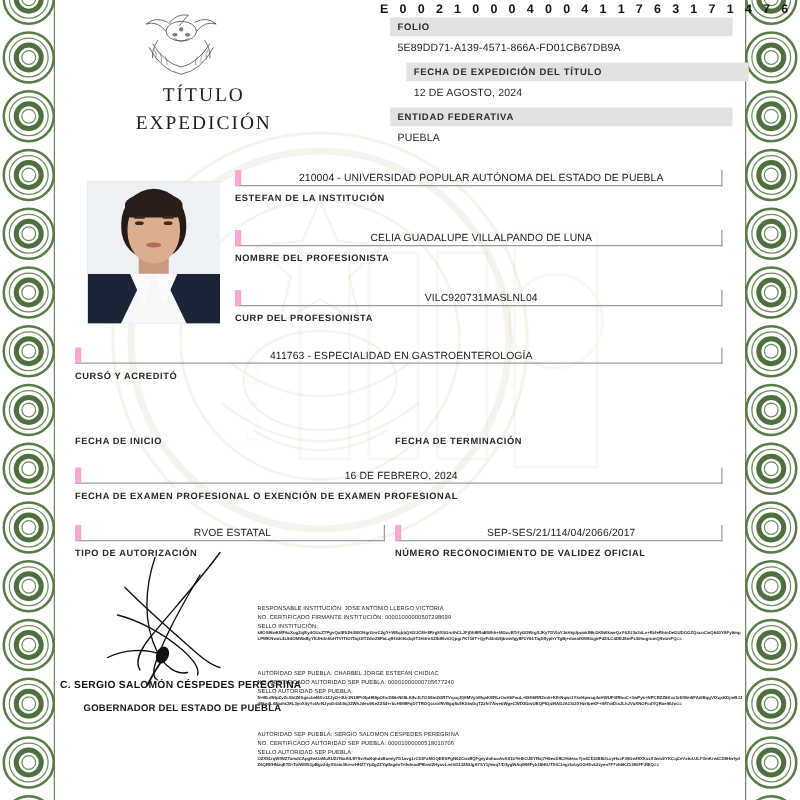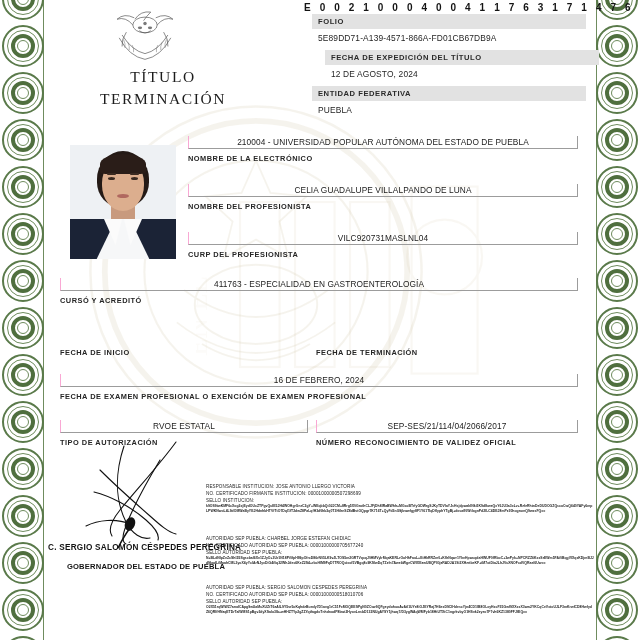--- a/index.html
+++ b/index.html
@@ -178,21 +178,21 @@
                 clip-path: polygon(0 0, 100% 0, 100% 100%, 42% 100%); }
   .ph-collar-l{ position: absolute; left: 34px; top: 74px; width: 18px; height: 26px; background: #fbfbfb;
                 clip-path: polygon(0 0, 100% 0, 64% 100%); }
   .ph-collar-r{ position: absolute; left: 54px; top: 74px; width: 18px; height: 26px; background: #fbfbfb;
                 clip-path: polygon(0 0, 100% 0, 36% 100%); }
 
   
   .uline {
     position: absolute;
     border-bottom: 1px solid #9c9c9c;
-    border-left: 1px solid #f9a8d4;
+    border-left: 5px solid #f9a8d4;
     border-right: 1px solid #9c9c9c;
     height: 13px;
     box-sizing: border-box;
   }
   .uline .uval {
     position: absolute;
     left: 0; right: 0; bottom: 1.5px;
     text-align: center;
     font-size: 8.3px;
     color: #1b1b1b;
@@ -406,21 +406,21 @@
           <path d="M36 50 q3 6 2 11"></path>
         <path d="M42 54 q3 5 2 10"></path>
           <path d="M90 46 q-3 6 -2 12"></path>
         <path d="M84 50 q-3 6 -2 11"></path>
           <path d="M78 54 q-3 5 -2 10"></path>
       </g>
     </svg>
 
     <div class="doc-title">
       <div>TÍTULO</div>
-      <div>TERMINACIÓN</div>
+      <div>EXPEDICIÓN</div>
     </div>
 
     <div class="tr-field" style="top:14px;">
       <div class="tr-label">FOLIO</div>
       <div class="tr-value">5E89DD71-A139-4571-866A-FD01CB67DB9A</div>
     </div>
 
     <div class="tr-field" style="top:50px;margin-left:13px;">
       <div class="tr-label">FECHA DE EXPEDICIÓN DEL TÍTULO</div>
       <div class="tr-value">12 DE AGOSTO, 2024</div>
@@ -445,21 +445,21 @@
       <div class="ph-shirt"></div>
       <div class="ph-jacket-l"></div>
       <div class="ph-jacket-r"></div>
       <div class="ph-collar-l"></div>
       <div class="ph-collar-r"></div>
     </div>
 
     <div class="uline" style="left:142px; top:136px; width:390px;">
       <div class="uval">210004 - UNIVERSIDAD POPULAR AUTÓNOMA DEL ESTADO DE PUEBLA</div>
     </div>
-    <div class="flabel" style="left:142px; top:154px;">NOMBRE DE LA ELECTRÓNICO</div>
+    <div class="flabel" style="left:142px; top:154px;">ESTEFAN DE LA INSTITUCIÓN</div>
 
     <div class="uline" style="left:142px; top:184px; width:390px;">
       <div class="uval">CELIA GUADALUPE VILLALPANDO DE LUNA</div>
     </div>
     <div class="flabel" style="left:142px; top:202px;">NOMBRE DEL PROFESIONISTA</div>
 
     <div class="uline" style="left:142px; top:232px; width:390px;">
       <div class="uval">VILC920731MASLNL04</div>
     </div>
     <div class="flabel" style="left:142px; top:250px;">CURP DEL PROFESIONISTA</div>

